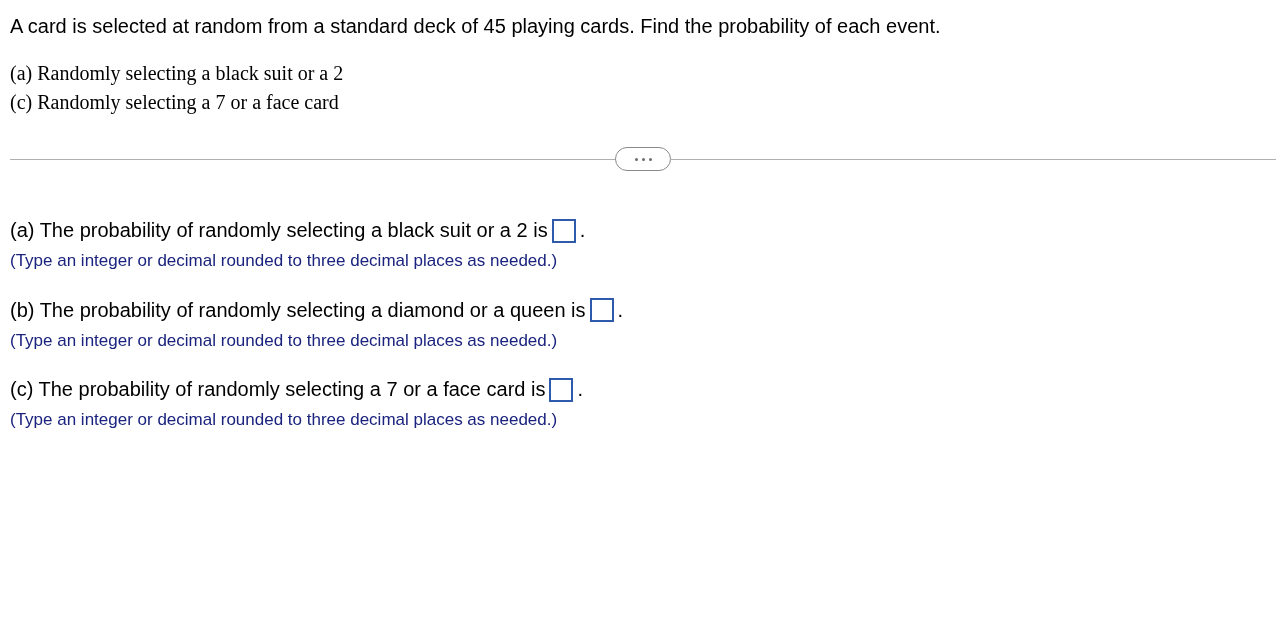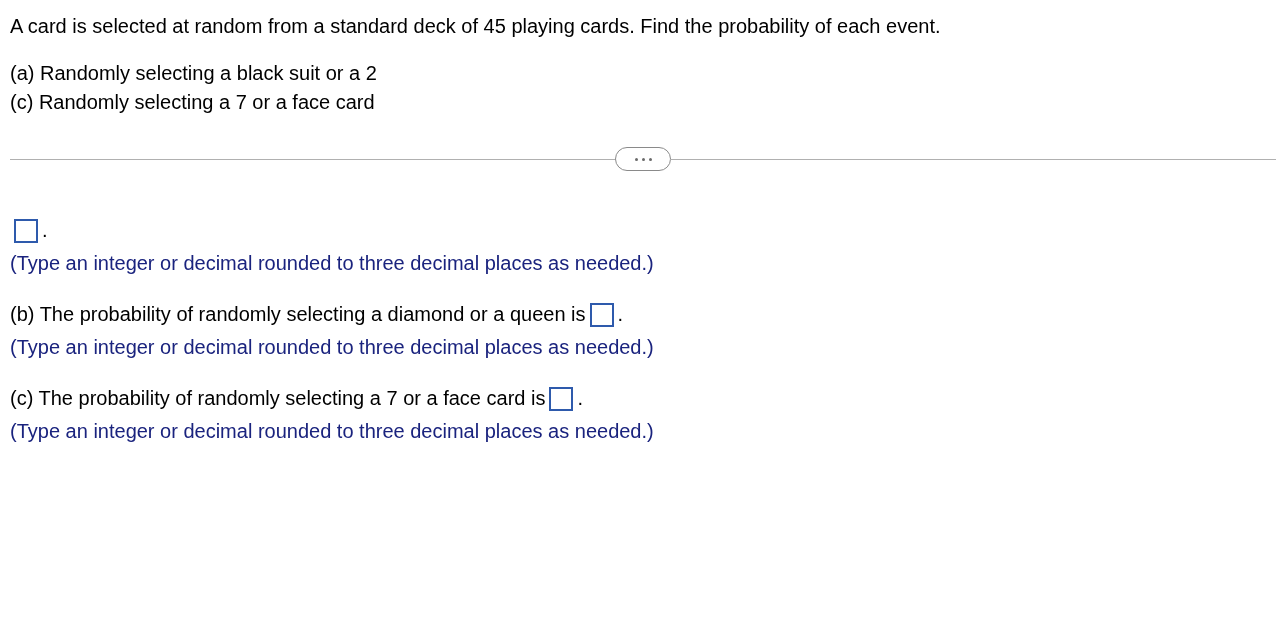--- a/index.html
+++ b/index.html
@@ -18,20 +18,21 @@
       line-height: 1.45;
     }
     .problem-statement {
       margin-bottom: 18px;
     }
     .problem-parts {
       margin-bottom: 30px;
     }
     .problem-parts p {
       line-height: 1.45;
+      font-family: Liberation Serif, serif;
     }
     .divider-wrapper {
       position: relative;
       display: flex;
       align-items: center;
       margin: 30px 0 45px 0;
     }
     .divider-line {
       flex: 1;
       height: 1px;
@@ -72,21 +73,21 @@
       width: 24px;
       height: 24px;
       border: 2px solid #2e5aac;
       margin: 0 4px;
       vertical-align: middle;
       font-size: 16px;
       text-align: center;
     }
     .hint-line {
       color: #1a237e;
-      font-size: 20px;
+      font-size: 17px;
       margin-top: 4px;
     }
   </style>
 </head>
 <body>
 
 <div class="problem-statement">
   <p>A card is selected at random from a standard deck of 45 playing cards. Find the probability of each event.</p>
 </div>
 
@@ -100,20 +101,21 @@
   <div class="divider-badge">
     <span class="dot"></span>
     <span class="dot"></span>
     <span class="dot"></span>
   </div>
   <div class="divider-line"></div>
 </div>
 
 <div class="answer-block">
   <div class="answer-line">
+    <span>(a) The probability of randomly selecting a black suit or a 2 is </span>
     <input type="text" class="answer-input" style="">
     <span>.</span>
   </div>
   <div class="hint-line">(Type an integer or decimal rounded to three decimal places as needed.)</div>
 </div>
 
 <div class="answer-block">
   <div class="answer-line">
     <span>(b) The probability of randomly selecting a diamond or a queen is </span>
     <input type="text" class="answer-input" style="">

